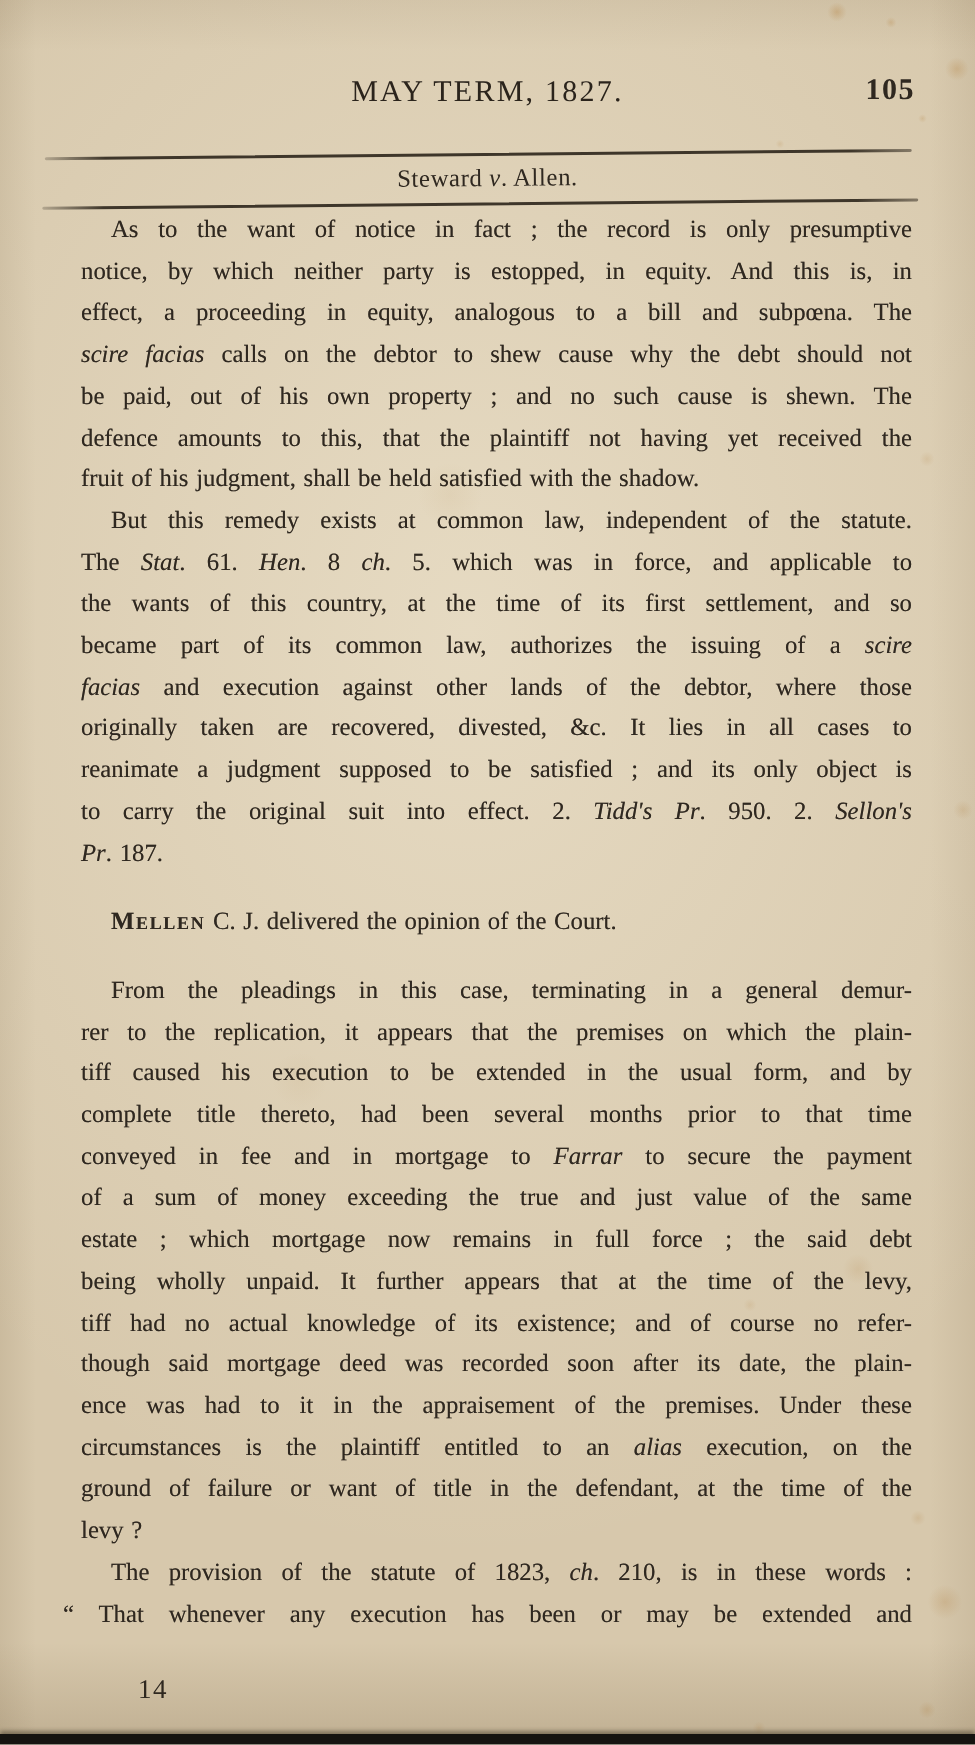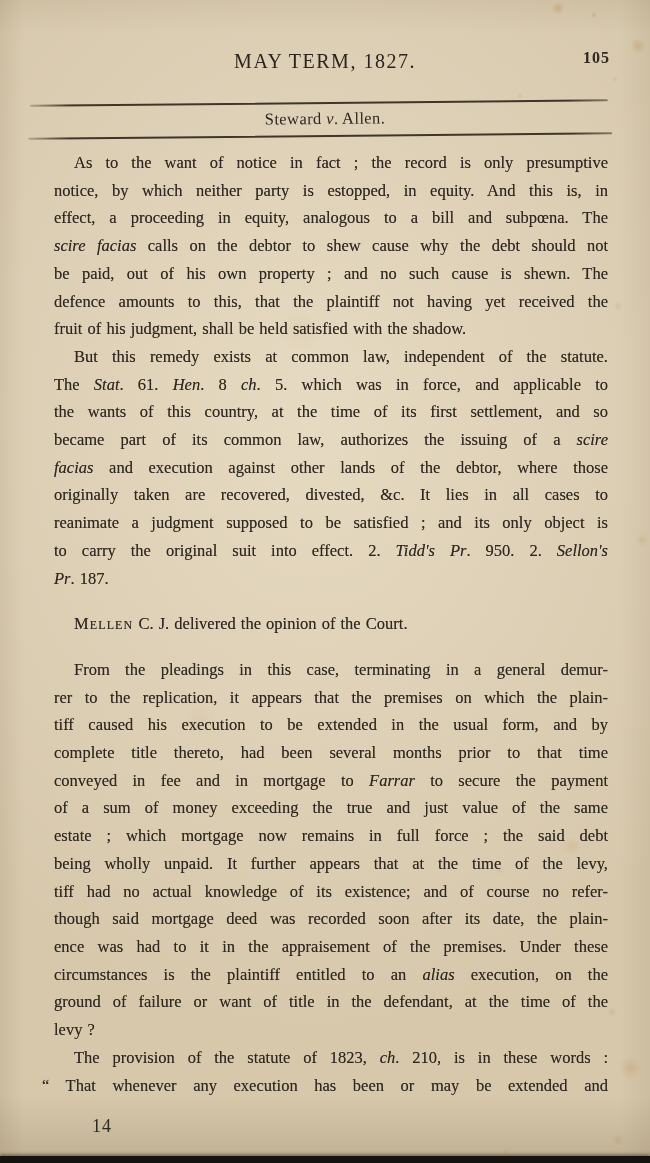--- a/index.html
+++ b/index.html
@@ -32,45 +32,45 @@
       linear-gradient(180deg, rgba(110,88,55,.10) 0px, rgba(110,88,55,0) 34px, rgba(110,88,55,0) 1095px, rgba(110,88,55,.18) 1150px, rgba(110,88,55,.22) 100%),
       linear-gradient(90deg, rgba(110,88,55,.12) 0px, rgba(110,88,55,0) 24px, rgba(110,88,55,0) 620px, rgba(110,88,55,.10) 100%);
   }
   .header { position: relative; padding-top: 50px; height: 28px; }
   .term {
     text-align: center; font-weight: normal; font-size: 20px;
     letter-spacing: 1.5px; color: #2b241c;
   }
   .pagenum {
     position: absolute; top: 49px; right: 40px;
-    font-size: 16px; font-weight: bold; letter-spacing: 1px;
+    font-size: 20px; font-weight: bold; letter-spacing: 1px;
   }
   .case-band { position: relative; margin-top: 24px; transform: rotate(-0.55deg); }
   .rule {
     height: 2px; border-radius: 1px;
     background: linear-gradient(90deg, rgba(62,54,42,.25), var(--rule, #3e362a) 7%, var(--rule, #3e362a) 93%, rgba(62,54,42,.55));
   }
   .rule.top { margin-left: 30px; width: 578px; }
   .rule.bottom { margin-left: 28px; width: 584px; }
   .case-name { text-align: center; font-size: 16.5px; margin: 5px 0 6px 0; letter-spacing: .4px; }
-  .text-body { margin-top: 12px; padding: 0 42px 0 54px; }
+  .text-body { margin-top: 2px; padding: 0 42px 0 54px; }
   .line {
     line-height: 27.7px;
     text-align: justify;
     text-align-last: justify;
     font-size: 16.5px;
     word-spacing: 1px;
     text-shadow: 0 0 .4px rgba(47,40,32,.55);
   }
   .line.last { text-align-last: left; }
   .line.first { text-indent: 20px; }
   .line.hang { text-indent: -12px; }
   .para.gap { margin-top: 18px; }
   .it { font-style: italic; }
-  .sc { font-variant: small-caps; letter-spacing: 1.1px; }
+  .sc { font-variant: small-caps; letter-spacing: 1.1px; font-weight: bold; }
   .footer-mark {
     position: absolute; left: 92px; top: 1116px;
     font-size: 18px; letter-spacing: 1px;
   }
   .scan-bar {
     position: absolute; left: 0; right: 0; bottom: 0; height: 7px;
     background: var(--scan-bar, #151310);
     box-shadow: 0 -2px 3px rgba(45,35,22,.45);
   }
 </style>

